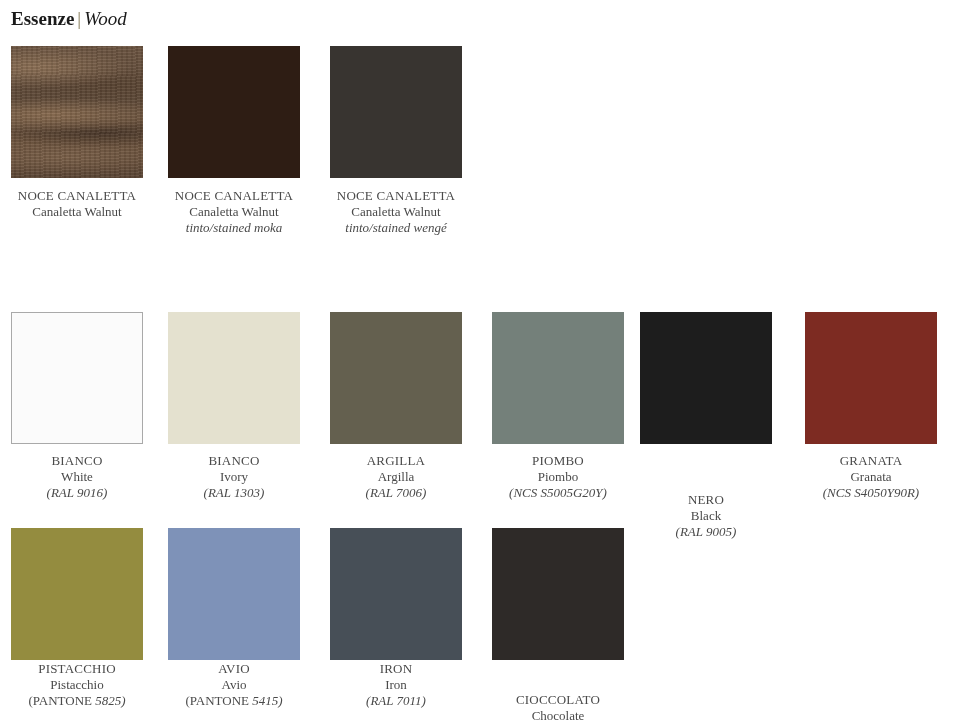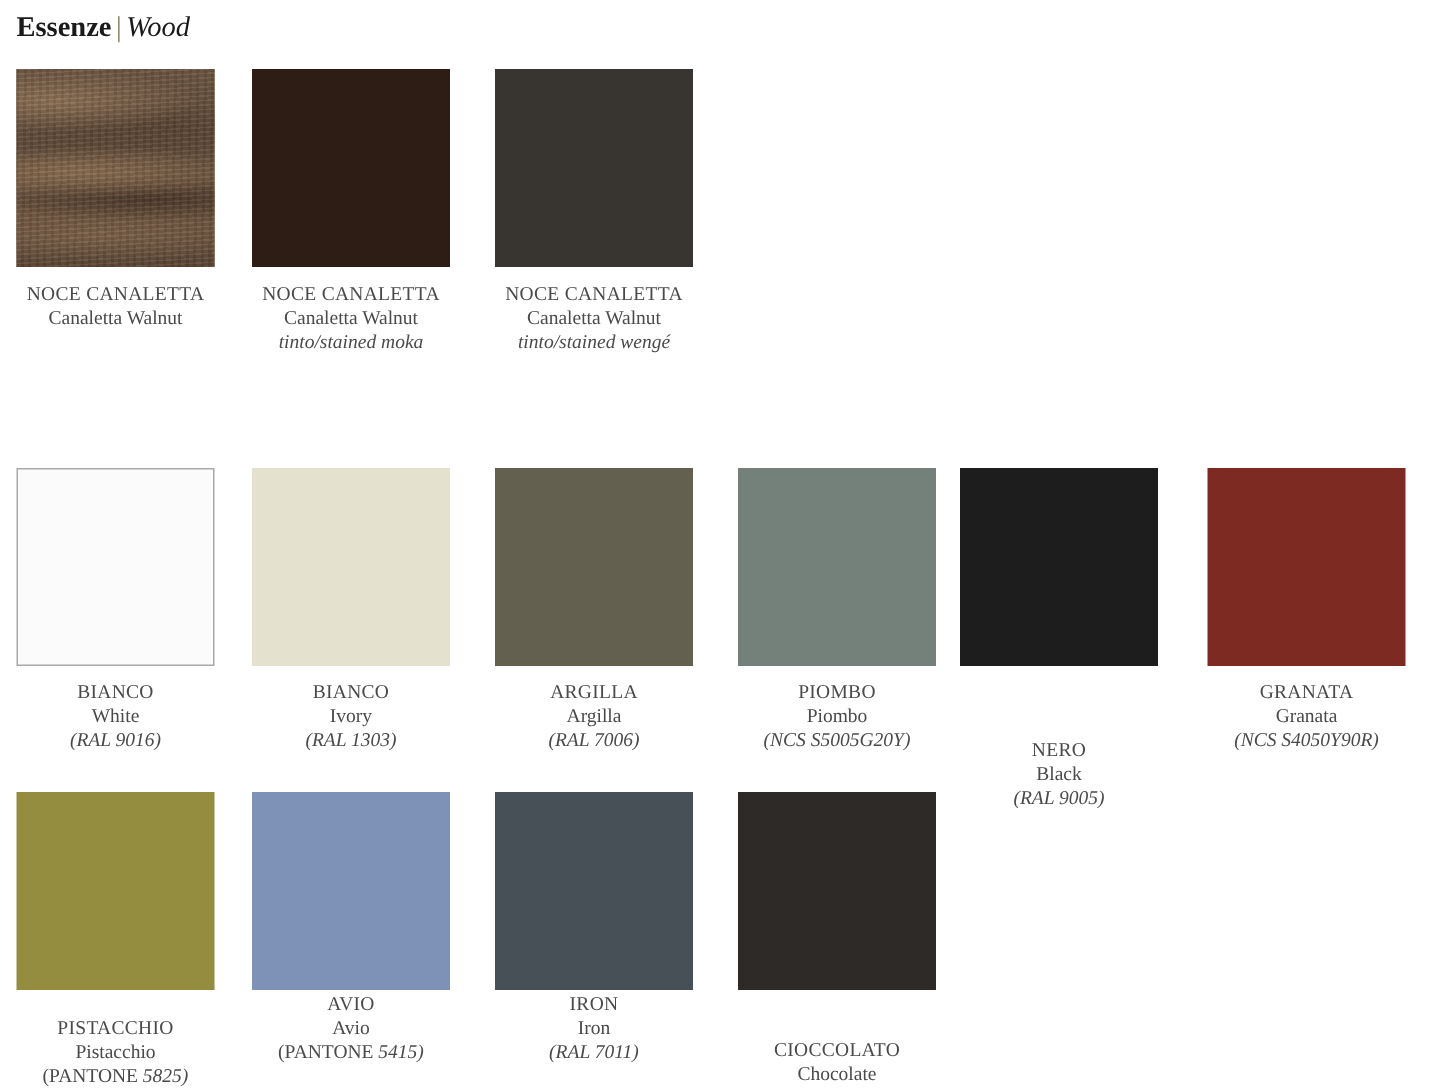--- a/index.html
+++ b/index.html
@@ -147,21 +147,21 @@
         <div class="chip" style="background: rgb(125, 43, 34);"></div>
       </div>
       <div class="label" style="left: 805px; top: 453px;">
         <span class="l-it">GRANATA</span>
         <span class="l-en">Granata</span>
         <span class="l-code">(NCS S4050Y90R)</span>
       </div>
       <div class="cell" style="left: 11px; top: 528px;">
         <div class="chip" style="background: rgb(148, 140, 63);"></div>
       </div>
-      <div class="label" style="left: 11px; top: 661px; margin-top: 16px;">
+      <div class="label" style="left: 11px; top: 661px;">
         <span class="l-it">PISTACCHIO</span>
         <span class="l-en">Pistacchio</span>
         <span class="l-code" style="font-style: normal;"><span>(PANTONE </span><span style="font-style: italic;">5825)</span></span>
       </div>
       <div class="cell" style="left: 168px; top: 528px;">
         <div class="chip" style="background: rgb(126, 146, 184);"></div>
       </div>
       <div class="label" style="left: 168px; top: 661px;">
         <span class="l-it">AVIO</span>
         <span class="l-en">Avio</span>

